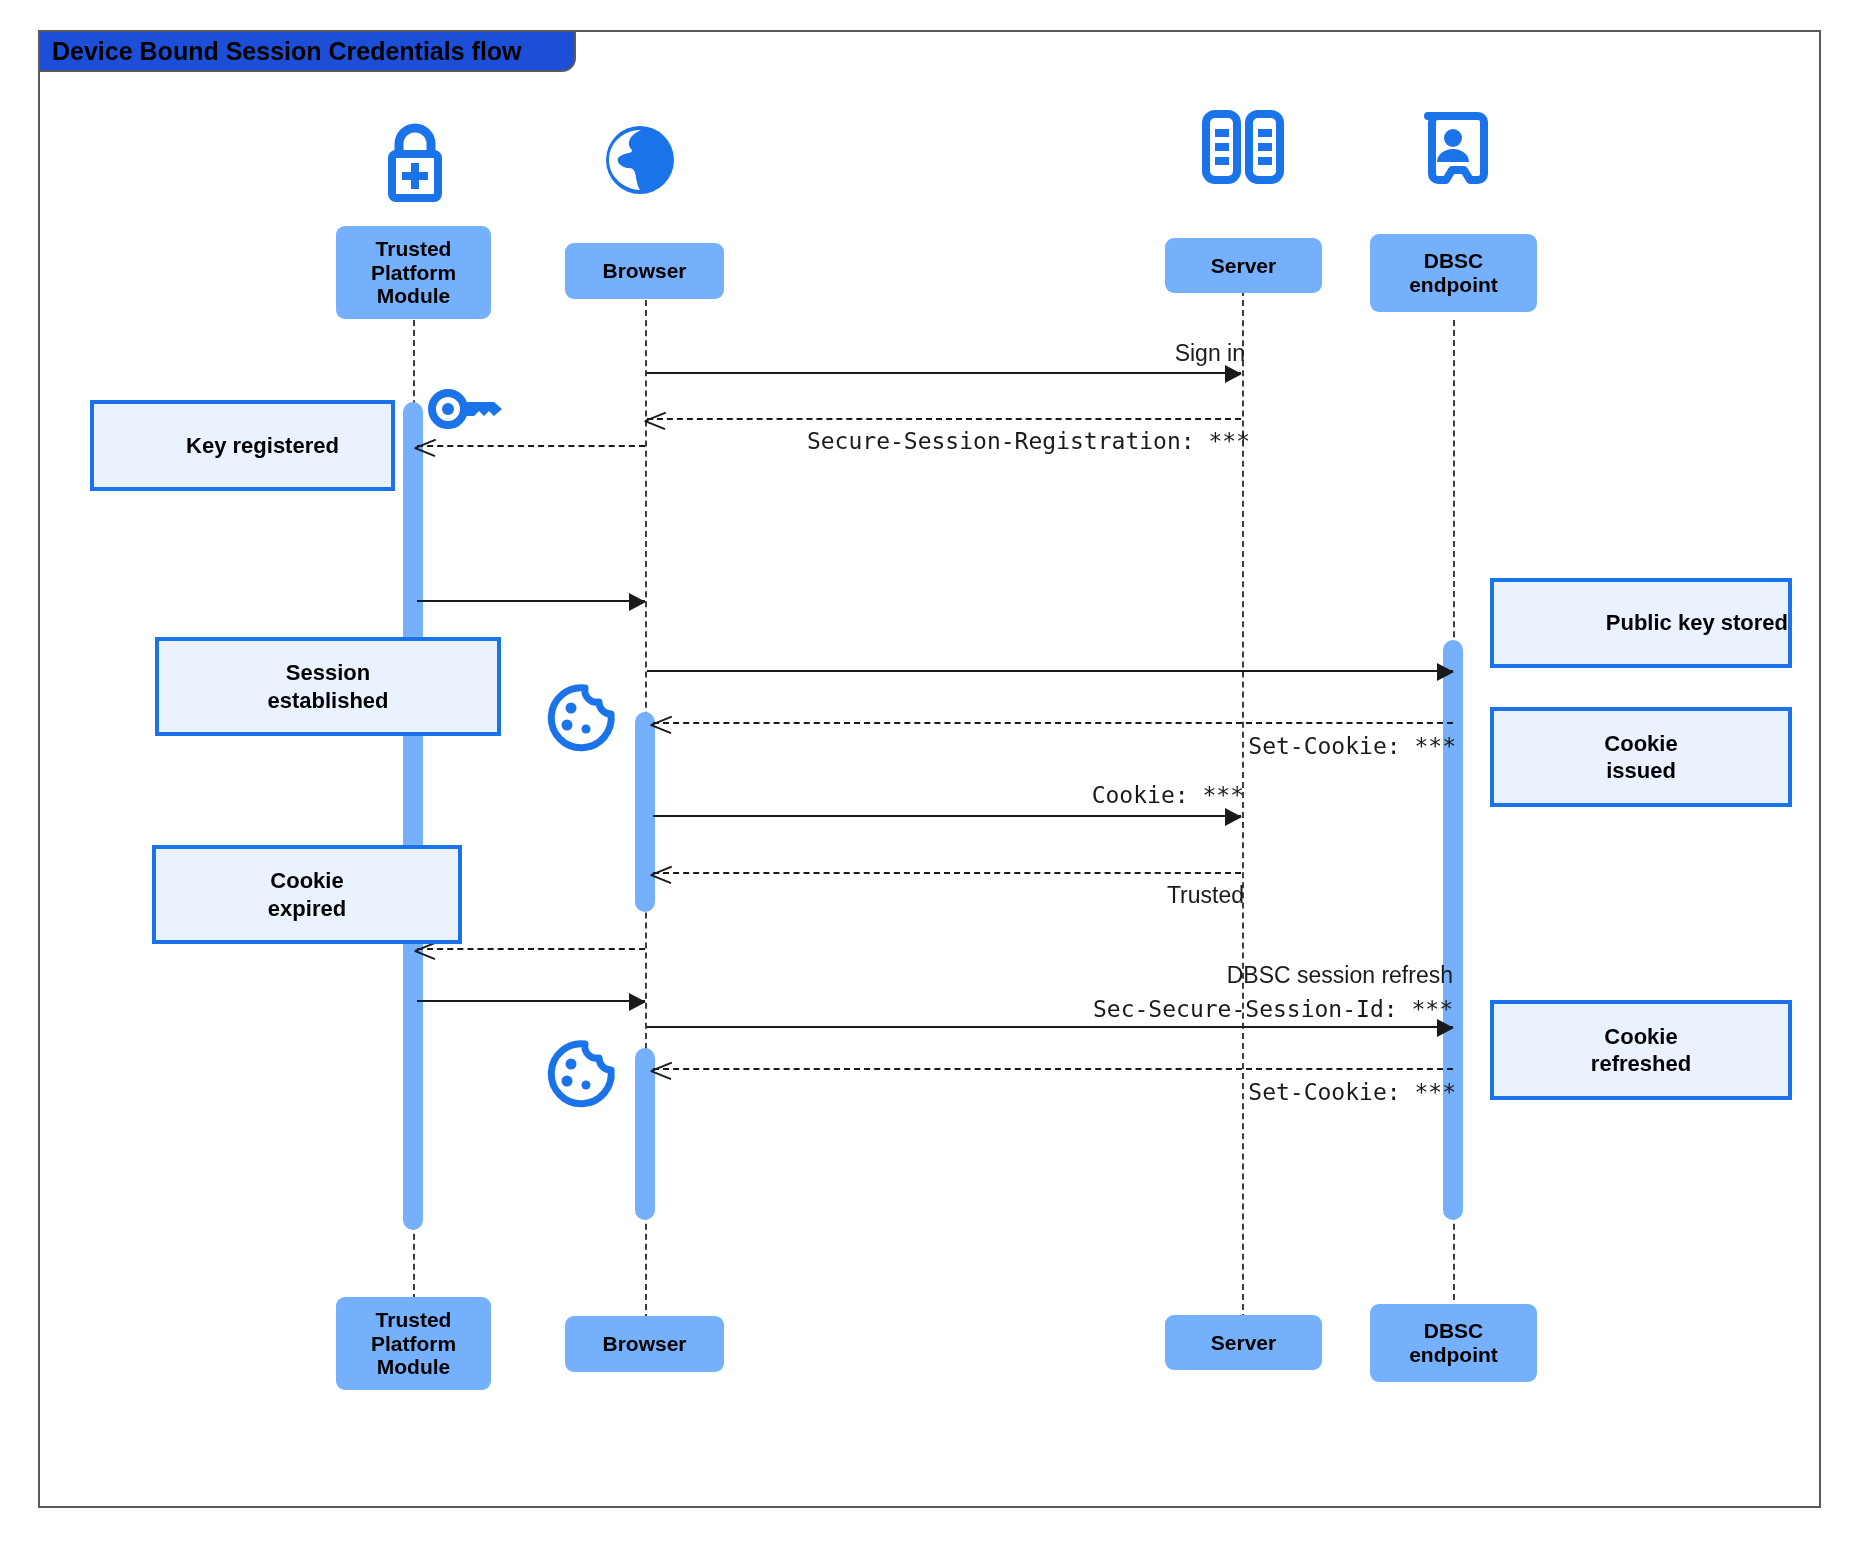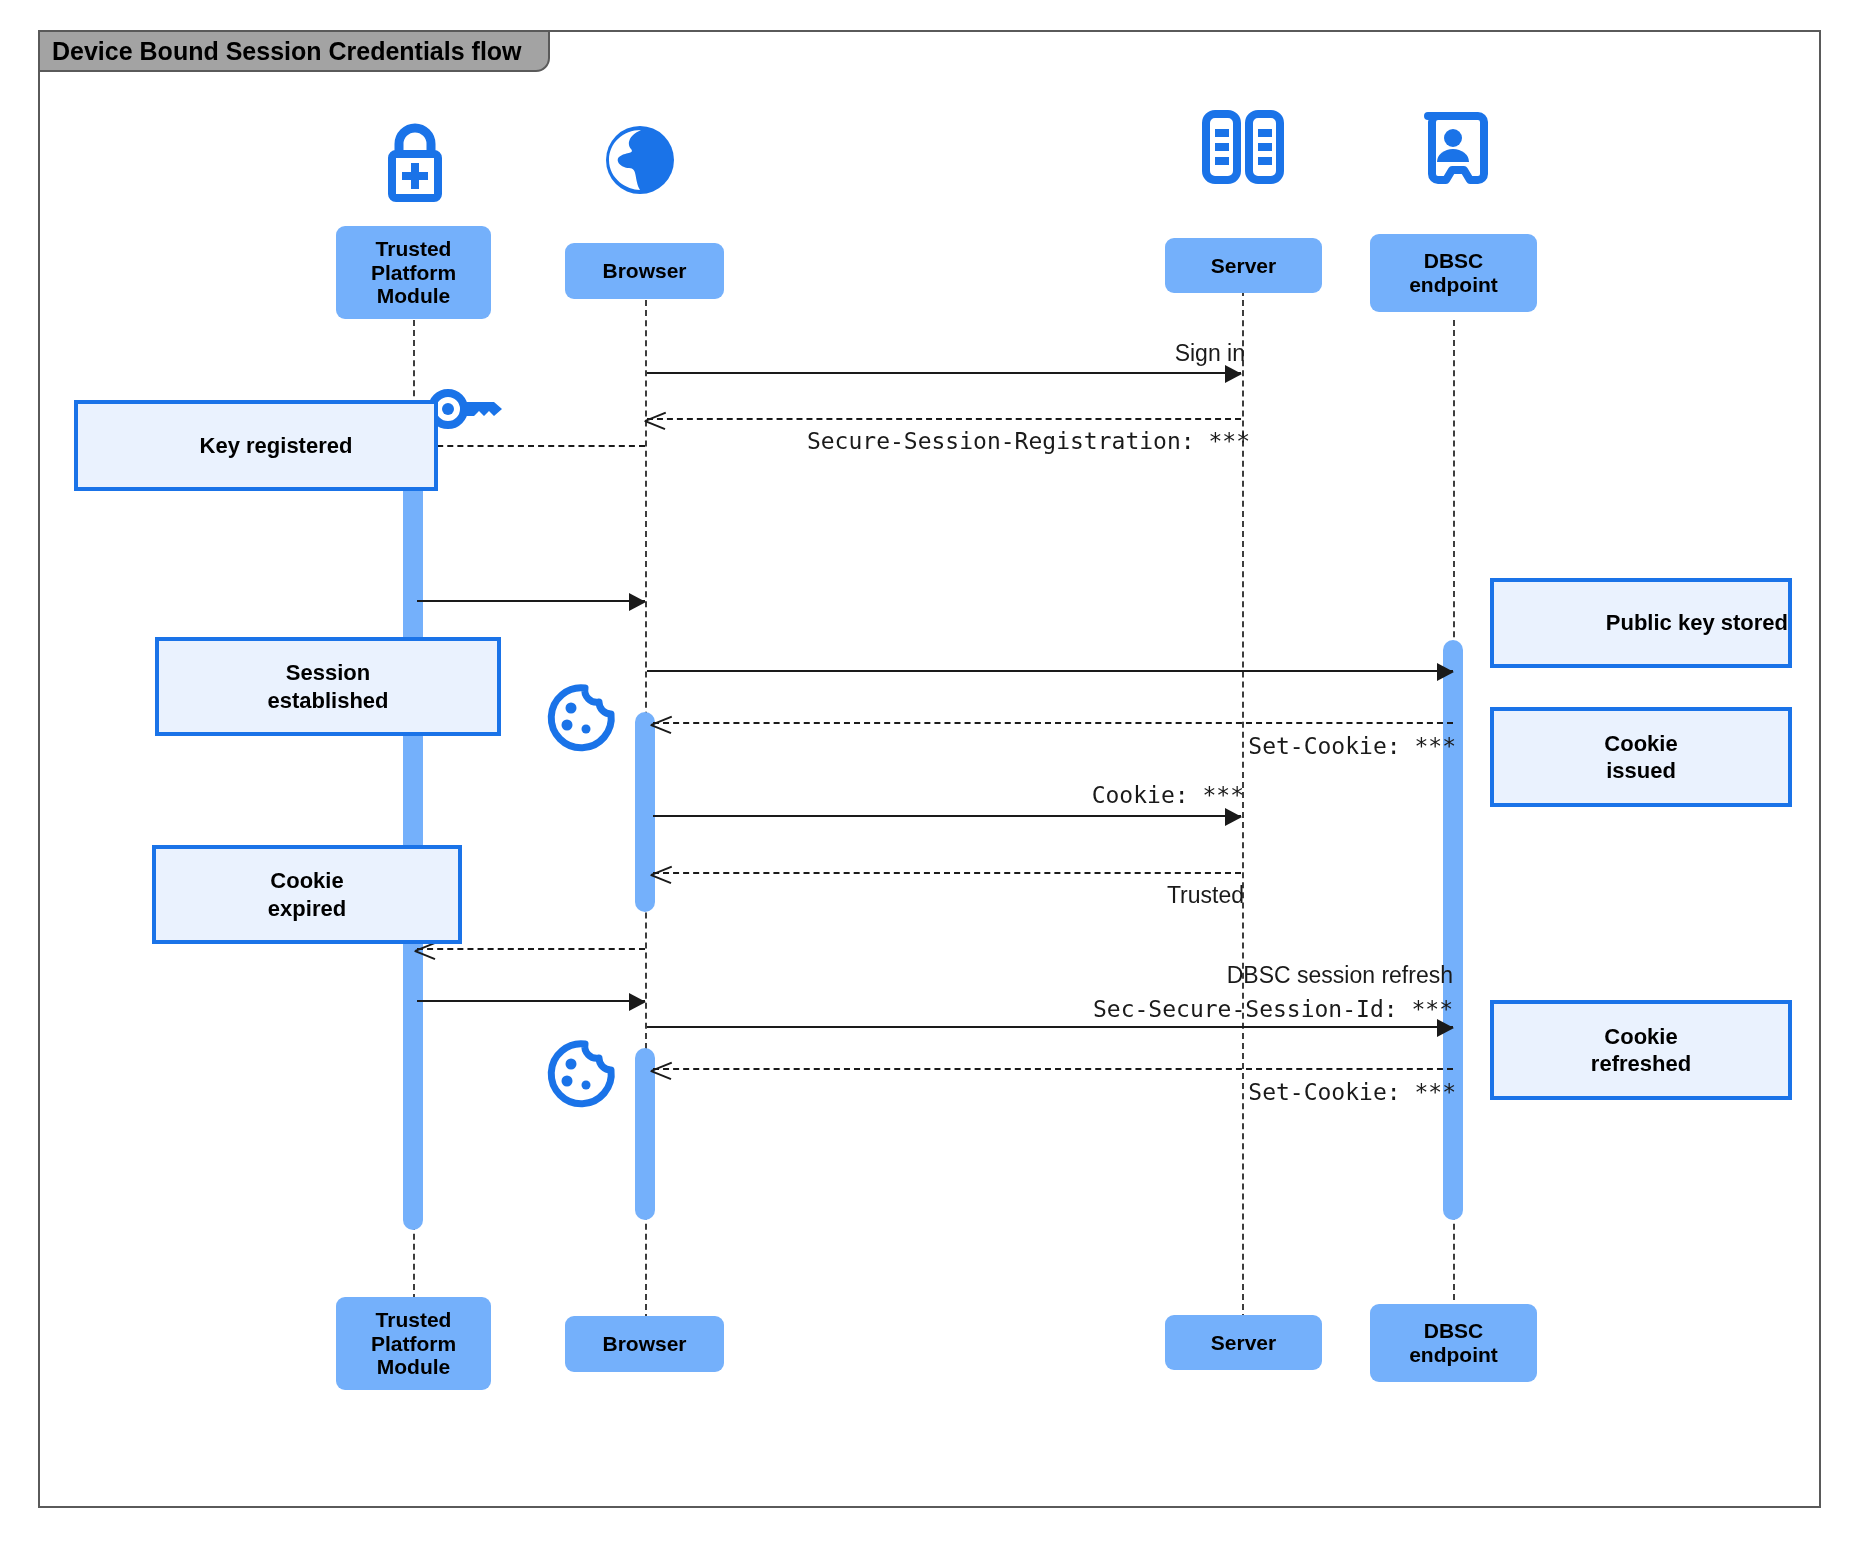--- a/index.html
+++ b/index.html
@@ -3,22 +3,22 @@
 <meta charset="utf-8">
 <style>
   html,body{margin:0;padding:0;background:#ffffff;}
   body{font-family:"Liberation Sans",sans-serif;}
   #canvas{position:relative;width:1859px;height:1546px;background:#ffffff;overflow:hidden;}
 
   
   .frame{position:absolute;left:38px;top:30px;width:1783px;height:1478px;
          border:2px solid #5a5a5a;box-sizing:border-box;background:#ffffff;}
   .frame-title{position:absolute;left:38px;top:30px;height:42px;
-        background:#a3a3a3;border:2px solid #5a5a5a;box-sizing:border-box;
-        display:flex;align-items:center;padding:0 26px 0 12px;
+        background:#1d4ed8;border:2px solid #5a5a5a;box-sizing:border-box;
+        display:flex;align-items:center;padding:0 52px 0 12px;
         font-weight:bold;font-size:25px;color:#000;white-space:nowrap;
         border-radius:0 0 14px 0;}
 
   
   .pbox{position:absolute;background:#74b0fb;border-radius:9px;
         display:flex;align-items:center;justify-content:center;text-align:center;
         font-weight:bold;font-size:21px;color:#000;line-height:1.12;box-sizing:border-box;}
 
   
   .lifeline{position:absolute;width:0;border-left:2px dashed #3d3d3d;}
@@ -200,21 +200,21 @@
   <div class="msg mono" style="left:650px;top:1079px;width:806px;">Set-Cookie: ***</div>
 
   <div class="icon" style="left:428px;top:382px;">
     <svg width="78" height="54" viewBox="0 0 78 54">
       <circle cx="20" cy="27" r="16" fill="#fff" stroke="#1a73e8" stroke-width="8"></circle>
       <circle cx="20" cy="27" r="6" fill="#1a73e8"></circle>
       <path d="M35 20 H66 L74 27 L66 34 L61 29 L56 34 L51 29 L46 34 L35 34 Z" fill="#1a73e8"></path>
     </svg>
   </div>
 
-  <div class="note" style="left:74px;top:400px;width:364px;height:91px;padding-left:40px;">
+  <div class="note" style="left:90px;top:400px;width:305px;height:91px;padding-left:40px;">
     <span style="white-space:pre-line">Key registered</span>
   </div>
 
   <div class="note" style="left:155px;top:637px;width:346px;height:99px;">
     <span style="white-space:pre-line">Session
 established</span>
   </div>
 
   <div class="note" style="left:152px;top:845px;width:310px;height:99px;">
     <span style="white-space:pre-line">Cookie

